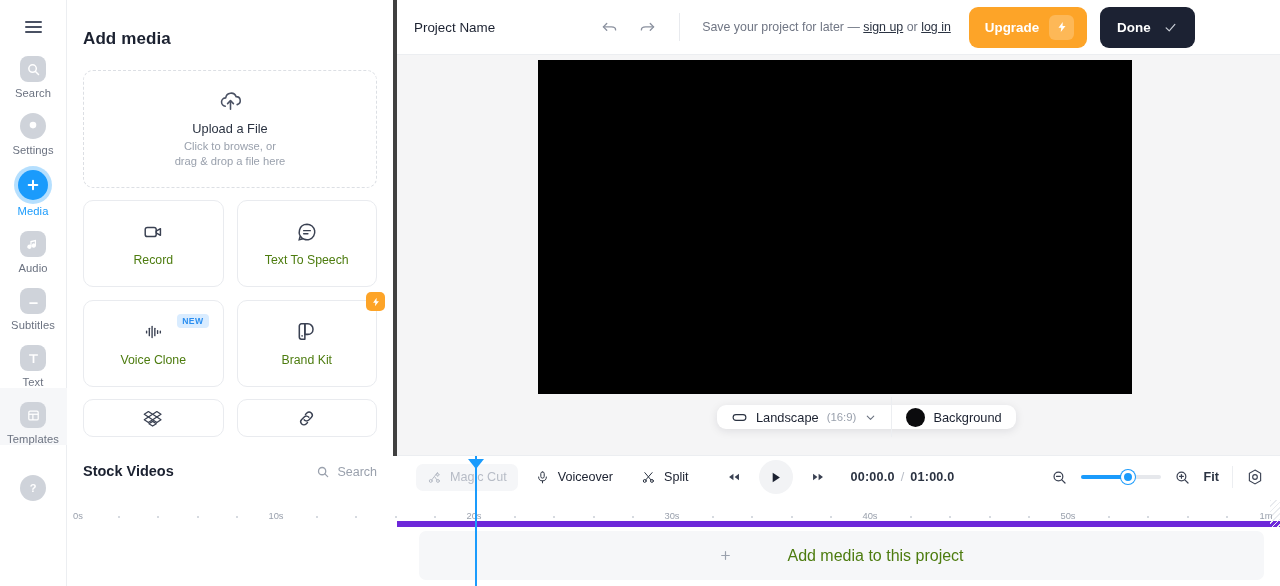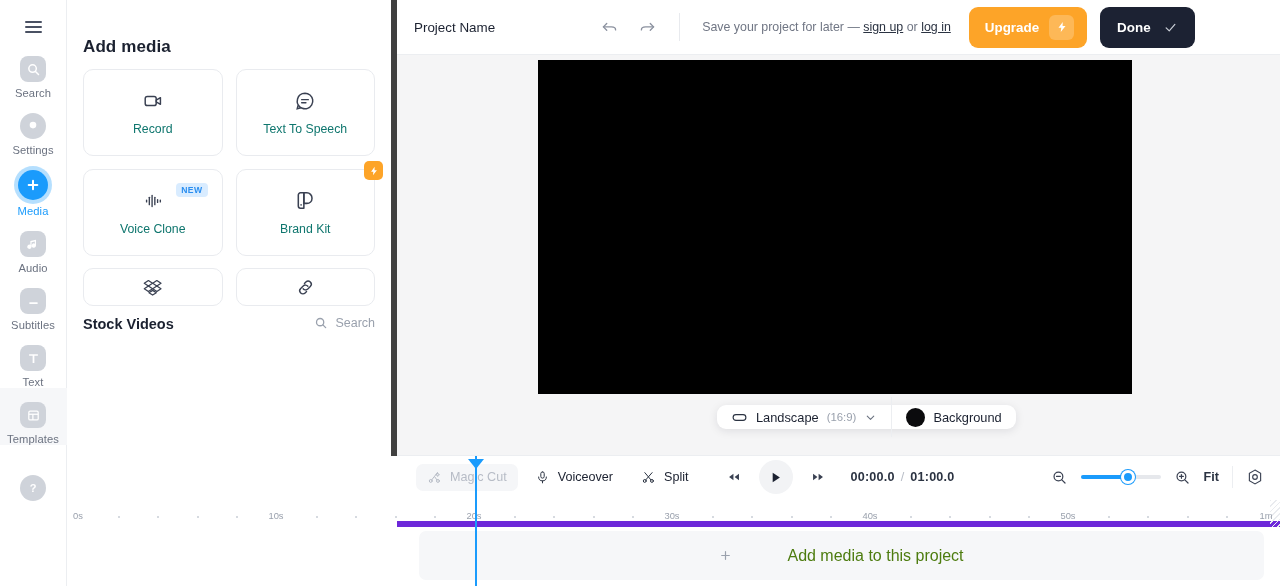--- a/index.html
+++ b/index.html
@@ -36,48 +36,48 @@
     width: 30px; height: 30px; border-radius: 50%; background: #1a9bfc;
     box-shadow: 0 0 0 4px rgba(26,155,252,0.32);
   }
   .rail-item.templates-hover { background: #f6f7f9; border-radius: 0; }
   .rail-item.help { margin-top: 16px; }
   .rail-icon.circle { border-radius: 50%; }
 
   
   .panel {
     width: 330px; flex: 0 0 330px; height: 456px; background: #fff;
-    border-right: 6px solid #404040; padding: 16px 16px; position: relative;
+    border-right: 4px solid #404040; padding: 8px 16px; position: relative;
   }
   .panel-title { font-size: 17px; font-weight: 700; color: #1b2130; padding: 21px 0 0 0; letter-spacing: .1px; }
   .upload-box {
     margin-top: 21px; height: 118px; border: 1.5px dashed #dcdfe4; border-radius: 10px;
     display: flex; flex-direction: column; align-items: center; justify-content: center; cursor: pointer;
     background: #fff;
   }
   .upload-title { font-size: 12.8px; color: #2b3342; margin-top: 7px; }
   .upload-sub { font-size: 11.2px; color: #9aa1ad; line-height: 15px; text-align: center; margin-top: 3px; }
   .grid2 { display: grid; grid-template-columns: 1fr 1fr; gap: 13px; margin-top: 12px; }
   .tile {
     height: 87px; border: 1px solid #e9ebef; border-radius: 10px; background: #fff;
     display: flex; flex-direction: column; align-items: center; justify-content: center;
     cursor: pointer; position: relative;
   }
-  .tile-label { font-size: 12.3px; color: #0f766e; margin-top: 10px; }
+  .tile-label { font-size: 12.3px; color: #4d7c0f; margin-top: 10px; }
   .tile.short { height: 38px; justify-content: center; }
   .badge-new {
     position: absolute; top: 13px; right: 14px; background: #d9ecff; color: #2a8ef0;
     font-size: 8.6px; font-weight: 700; letter-spacing: .4px; padding: 2px 5px; border-radius: 4px;
   }
   .badge-pro {
     position: absolute; top: -9px; right: -9px; width: 19px; height: 19px; border-radius: 5px;
     background: #fda428; display: flex; align-items: center; justify-content: center; color: #fff;
   }
   .stock-head {
-    display: flex; align-items: flex-start; justify-content: space-between; margin-top: 10px; gap: 23px;
+    display: flex; align-items: flex-end; justify-content: space-between; margin-top: 26px; gap: 23px;
   }
   .stock-title { font-size: 14.5px; font-weight: 700; color: #1b2130; }
   .stock-search { display: flex; align-items: center; gap: 7px; color: #9aa1ad; font-size: 12.5px; cursor: pointer; }
 
   
   .main { flex: 1; height: 586px; display: flex; flex-direction: column; position: relative; }
   .topbar {
     height: 55px; flex: 0 0 55px; display: flex; align-items: center; background: #fff;
     border-bottom: 1px solid #eceef1; padding: 0 16px 0 17px;
   }
@@ -237,20 +237,34 @@
             <circle cx="12" cy="12" r="11" fill="#cfd3da"></circle>
             <text x="12" y="16.5" font-size="12" font-family="Liberation Sans" text-anchor="middle" fill="#fff" font-weight="bold">?</text>
           </svg>
       </div>
     </div>
   </div>
 
   <div class="panel">
     <div class="panel-title">Add media</div>
 
+    <div class="upload-box">
+      <span>
+        <svg width="25" height="25" viewBox="0 0 24 24" fill="none" stroke="#4a5163" stroke-width="1.5" stroke-linecap="round" stroke-linejoin="round">
+          <path d="M7 16.5a4 4 0 0 1 .4-7.98 5.2 5.2 0 0 1 10-1.2A3.9 3.9 0 0 1 18.4 15"></path>
+          <line x1="12" y1="19.5" x2="12" y2="11.5"></line>
+            <polyline points="9.2,14 12,11.2 14.8,14"></polyline>
+        </svg>
+      </span>
+      <div class="upload-title">Upload a File</div>
+      <div class="upload-sub">
+        <span>Click to browse, or</span><br>
+        <span>drag &amp; drop a file here</span>
+      </div>
+    </div>
 
     <div class="grid2">
       <div class="tile">
         <span>
           <svg width="22" height="22" viewBox="0 0 24 24" fill="none" stroke="#3a4152" stroke-width="1.6" stroke-linejoin="round">
             <rect x="3.5" y="7" width="12" height="10" rx="2.4"></rect>
               <path d="M15.5 11l4.6-2.6v7.2L15.5 13z"></path>
           </svg>
         </span>
         <div class="tile-label">Record</div>

